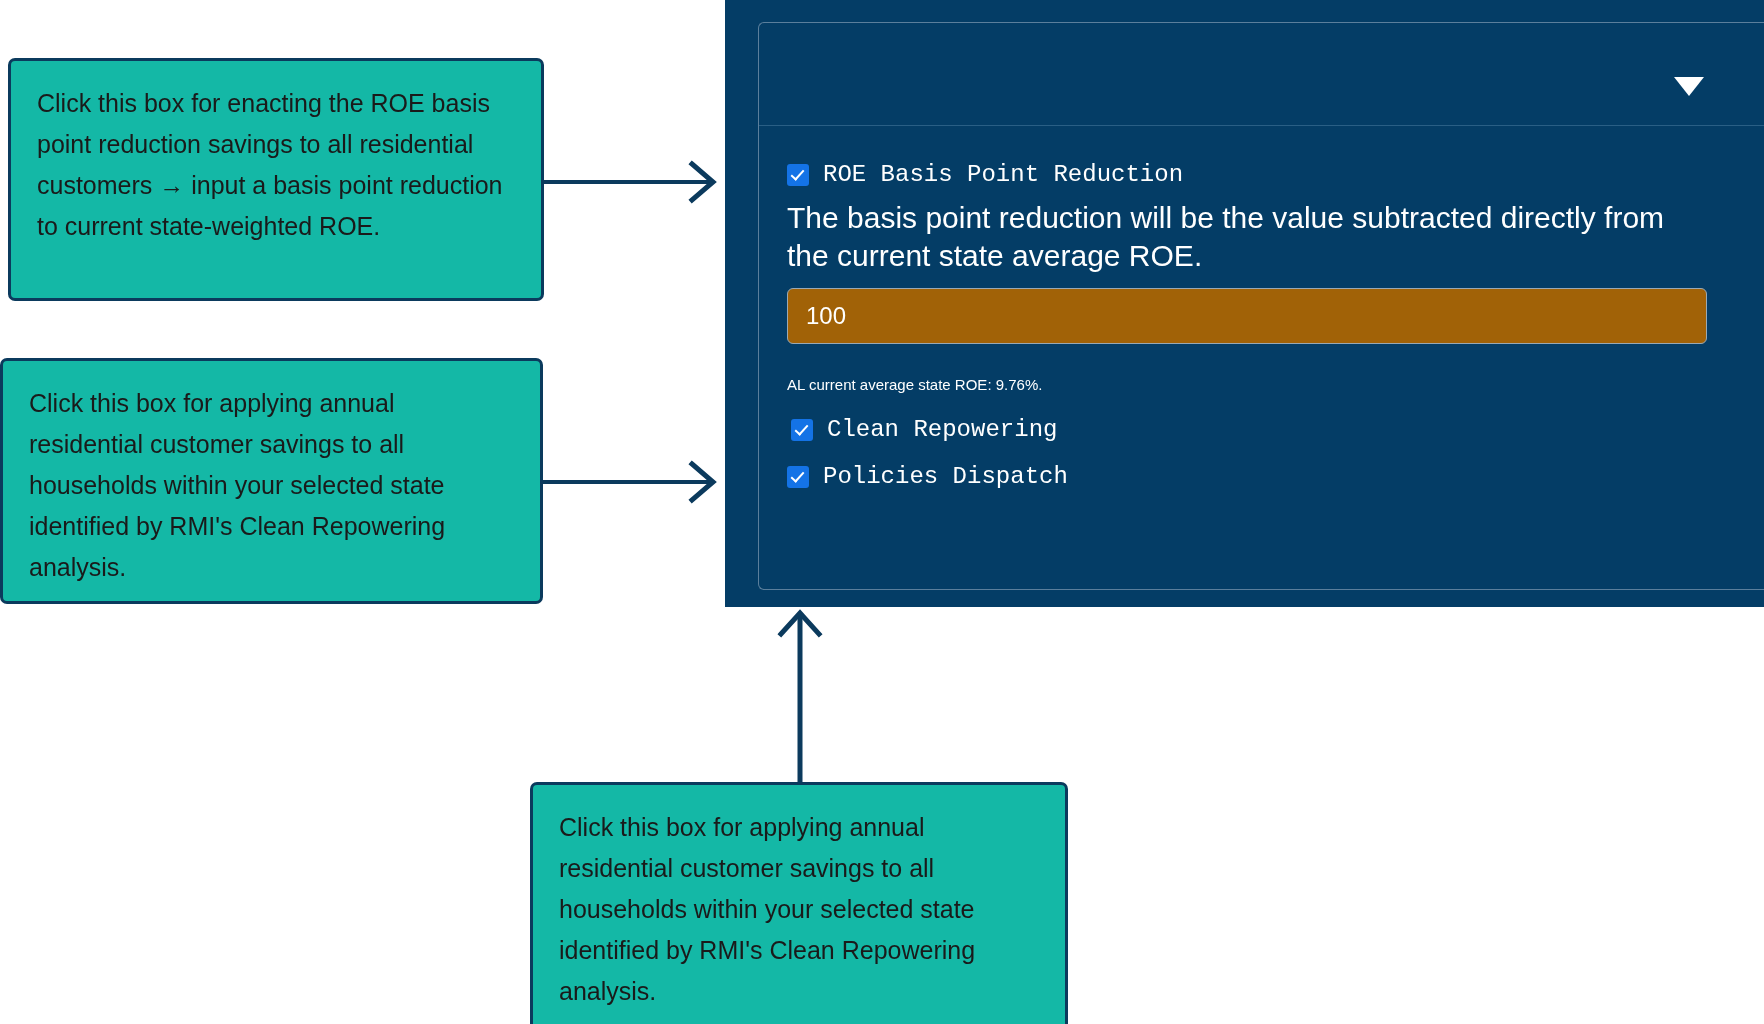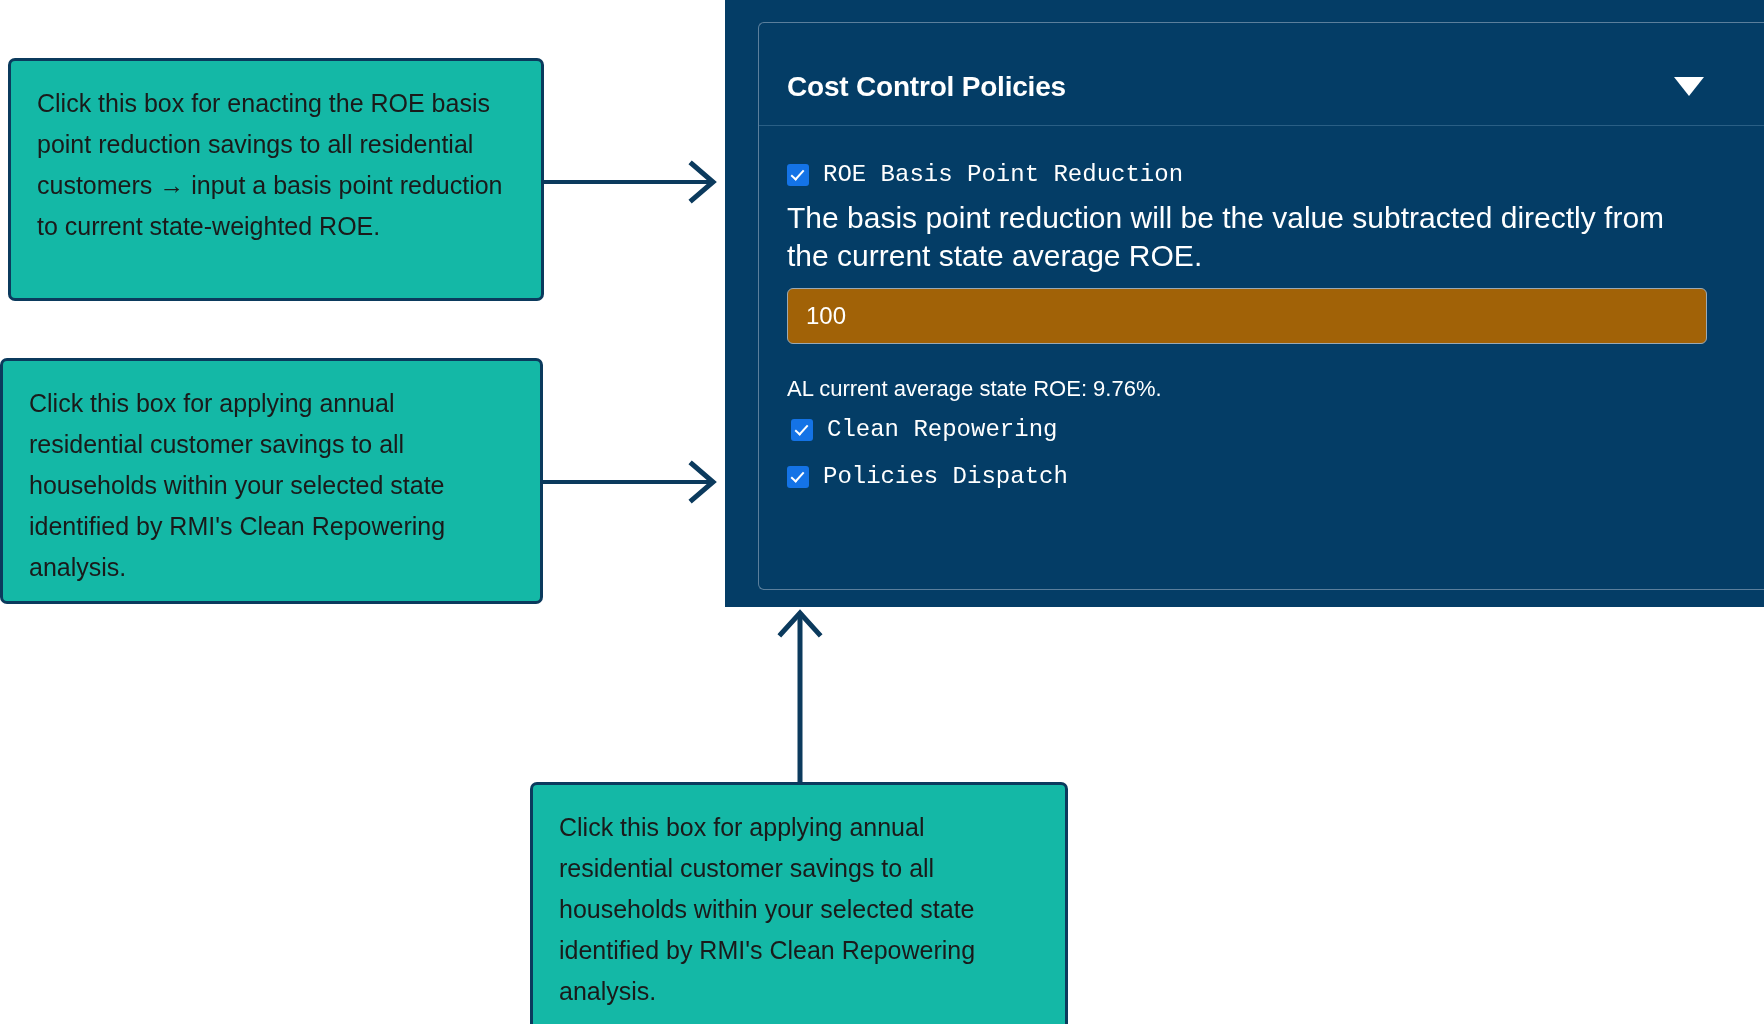--- a/index.html
+++ b/index.html
@@ -136,21 +136,21 @@
     font-size: 24px;
     font-family: "Liberation Sans", sans-serif;
     padding: 0 18px;
     outline: none;
   }
 
   #roe-current {
     position: absolute;
     left: 28px;
     top: 250px;
-    font-size: 22px;
+    font-size: 15px;
     color: #ffffff;
     white-space: nowrap;
   }
 
   #clean-row { left: 32px; top: 290px; justify-content: space-between; }
   #dispatch-row { left: 28px; top: 337px; }
 
   
   .callout {
     position: absolute;
@@ -221,21 +221,20 @@
 <div class="callout" id="callout-roe">Click this box for enacting the ROE basis point reduction savings to all residential customers → input a basis point reduction to current state-weighted ROE.</div>
 
 <div class="callout" id="callout-clean">Click this box for applying annual residential customer savings to all households within your selected state identified by RMI's Clean Repowering analysis.</div>
 
 <div class="callout" id="callout-dispatch">Click this box for applying annual residential customer savings to all households within your selected state identified by RMI's Clean Repowering analysis.</div>
 
 <div id="policy-panel">
   <div id="policy-card">
 
     <div id="policy-card-header">
-      <div id="policy-title">Cost Control Policies</div>
       <div id="collapse-caret"></div>
     </div>
 
     <div id="policy-card-body">
 
       <div class="check-row" id="roe-row">
         <span class="cb"></span>
         <span class="cb-label">ROE Basis Point Reduction</span>
       </div>
 

